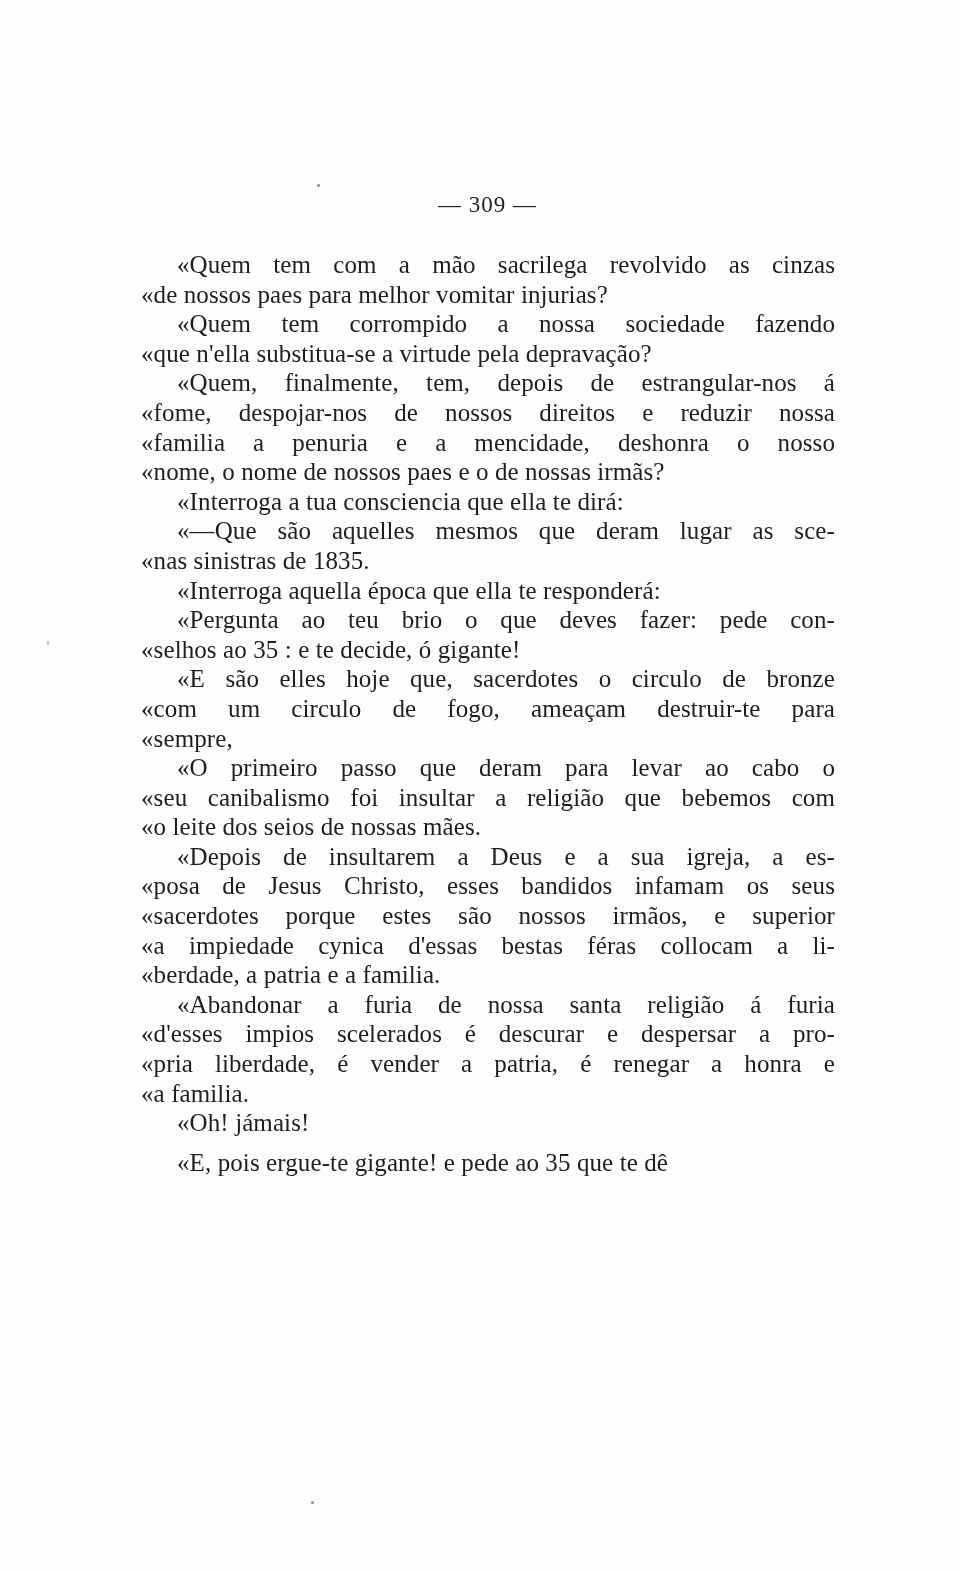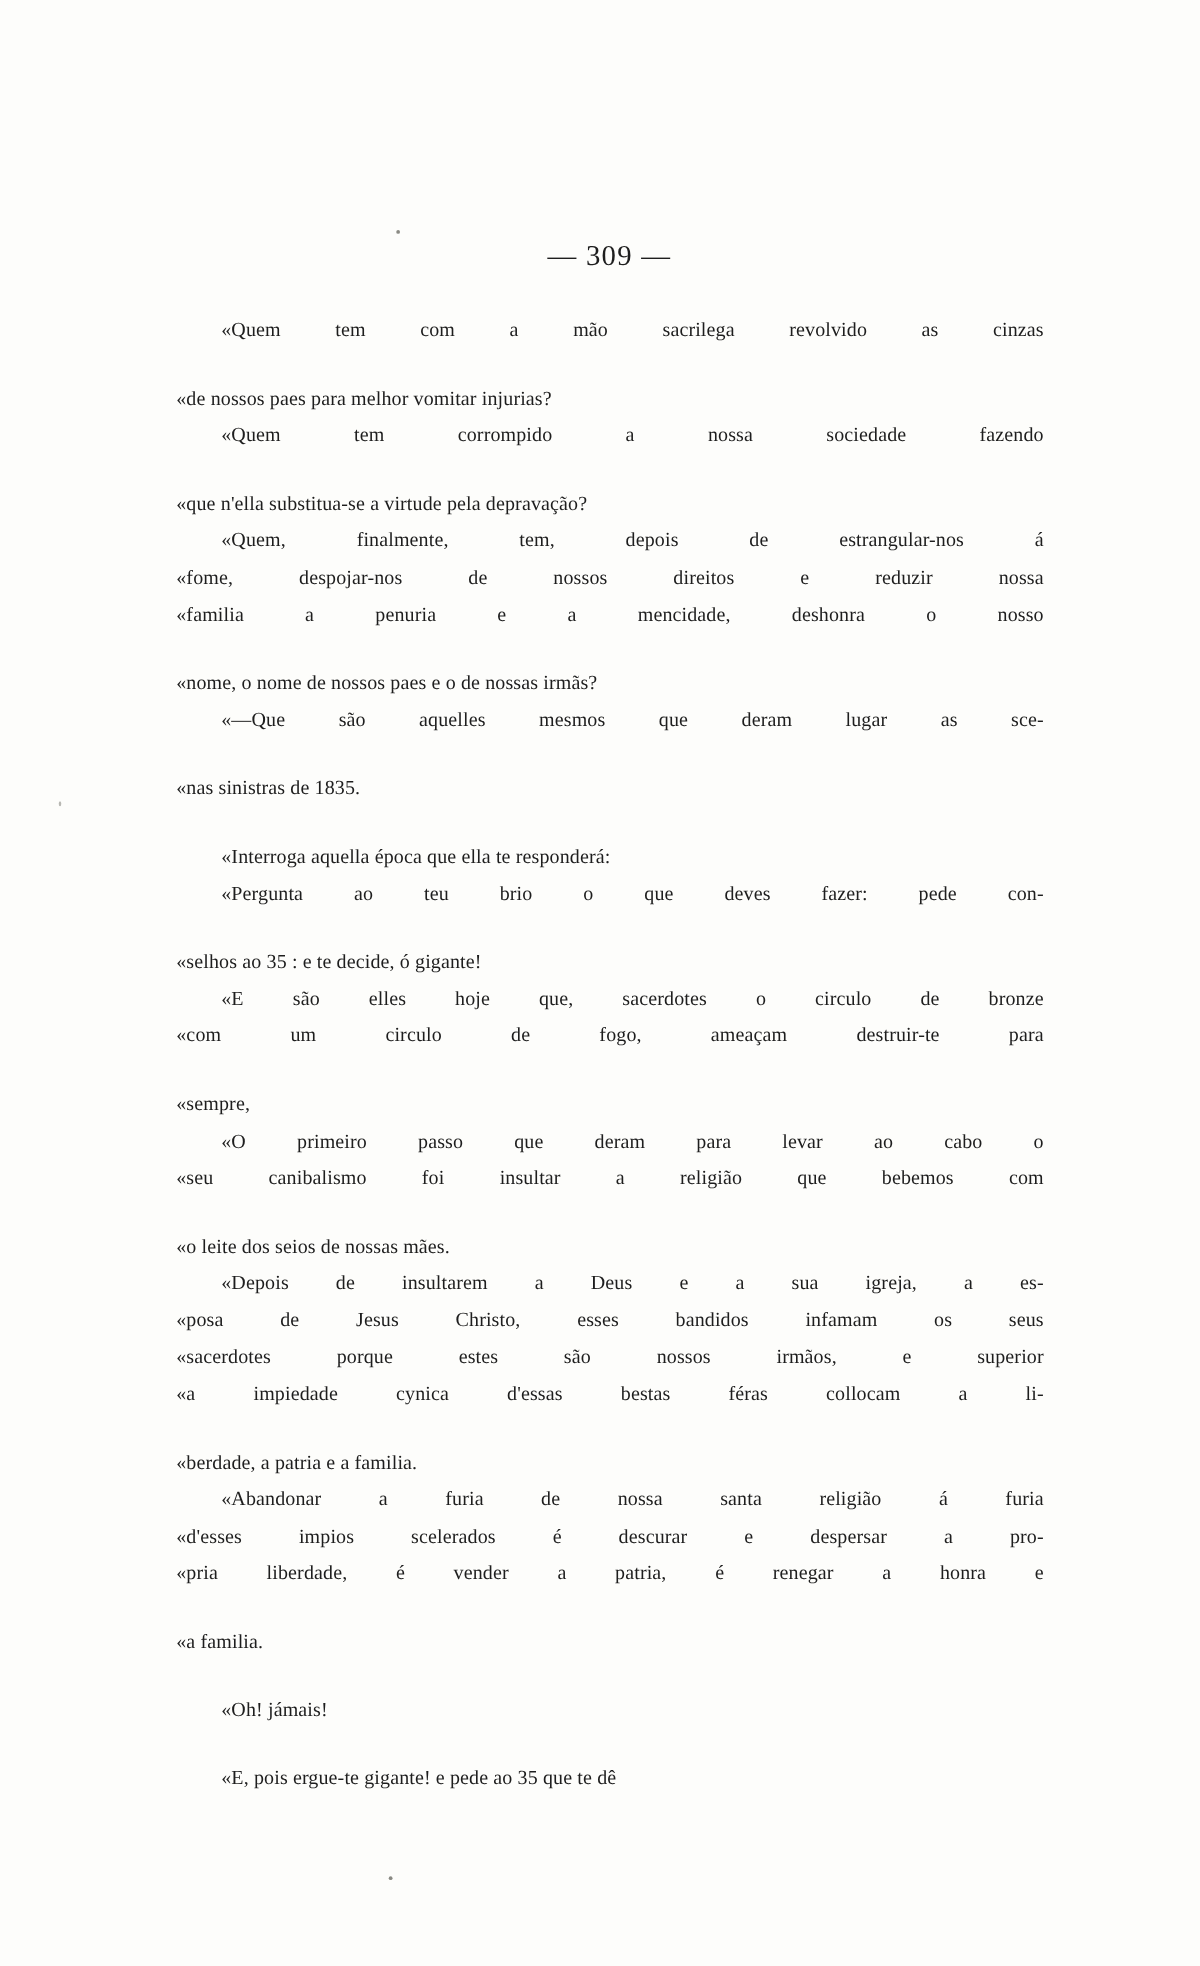--- a/index.html
+++ b/index.html
@@ -32,37 +32,36 @@
     text-align: center;
     font-size: 23px;
     letter-spacing: 1px;
     color: var(--ink);
   }
   .text-block {
     position: absolute;
     top: 250px;
     left: 141px;
     width: 694px;
-    font-size: 16px;
+    font-size: 25px;
     line-height: 29.6px;
     letter-spacing: 0.1px;
   }
   .paragraph {
     margin: 0;
   }
   .paragraph:last-child {
     margin-top: 10px;
   }
   .line {
     text-align: justify;
     text-align-last: justify;
   }
   .line.last {
     text-align-last: left;
-    margin-top: 25px;
   }
   .line.first {
     text-indent: 36px;
   }
   .speck {
     position: absolute;
     background: #8a8a84;
     border-radius: 50%;
   }
   .speck.s1 { left: 317px; top: 184px; width: 3px; height: 3px; }
@@ -84,20 +83,23 @@
       </div>
       <div class="paragraph">
         <div class="line first">«Quem tem corrompido a nossa sociedade fazendo</div>
         <div class="line last">«que n'ella substitua-se a virtude pela depravação?</div>
       </div>
       <div class="paragraph">
         <div class="line first">«Quem, finalmente, tem, depois de estrangular-nos á</div>
         <div class="line">«fome, despojar-nos de nossos direitos e reduzir nossa</div>
         <div class="line">«familia a penuria e a mencidade, deshonra o nosso</div>
         <div class="line last">«nome, o nome de nossos paes e o de nossas irmãs?</div>
+      </div>
+      <div class="paragraph">
+        <div class="line first last">«Interroga a tua consciencia que ella te dirá:</div>
       </div>
       <div class="paragraph">
         <div class="line first">«—Que são aquelles mesmos que deram lugar as sce-</div>
         <div class="line last">«nas sinistras de 1835.</div>
       </div>
       <div class="paragraph">
         <div class="line first last">«Interroga aquella época que ella te responderá:</div>
       </div>
       <div class="paragraph">
         <div class="line first">«Pergunta ao teu brio o que deves fazer: pede con-</div>

